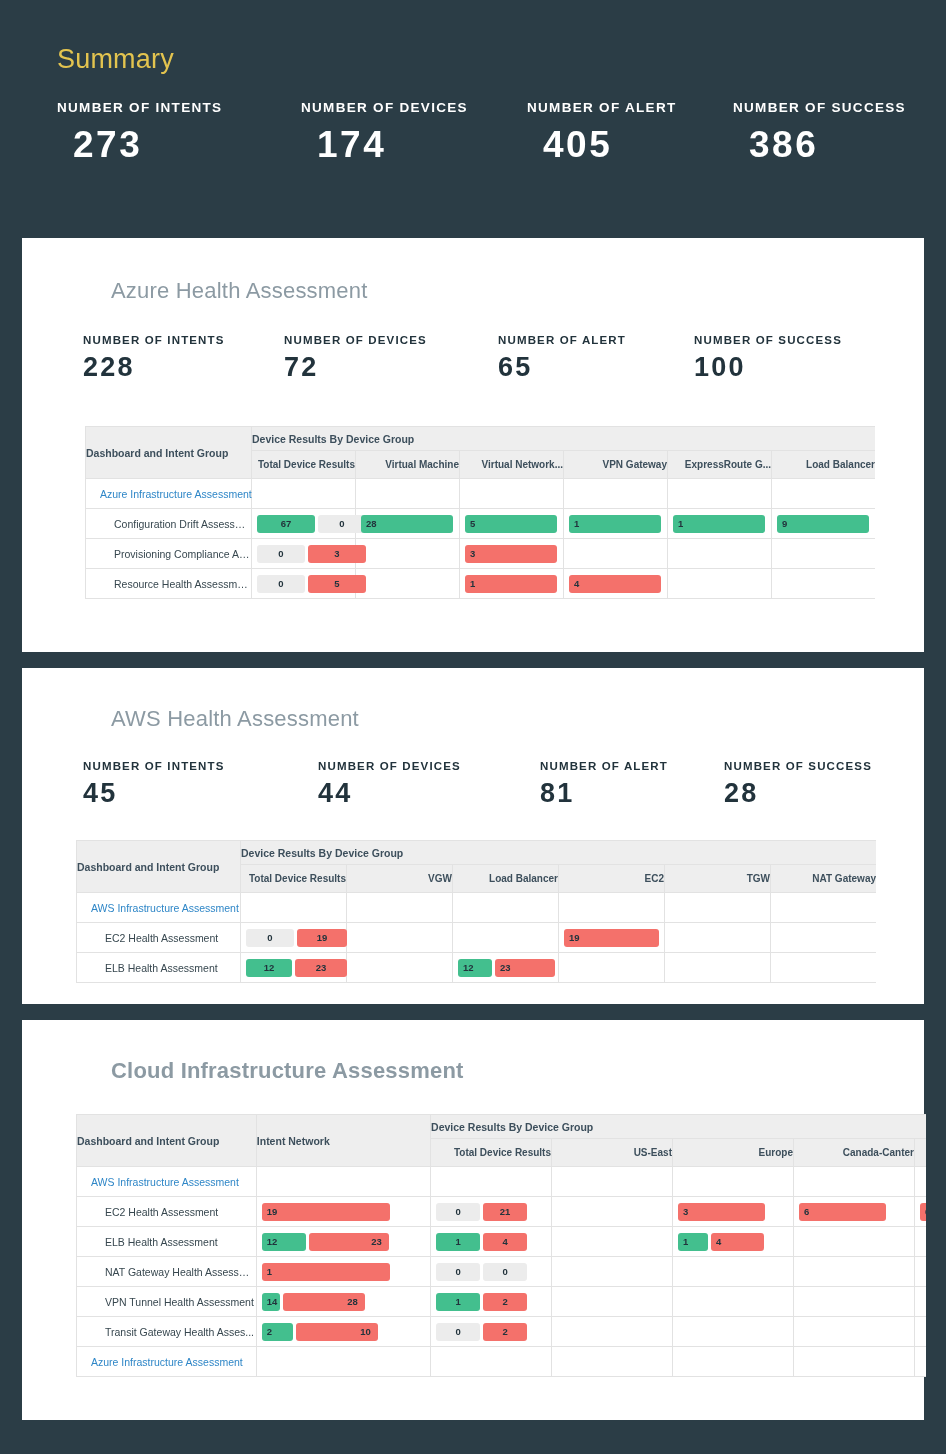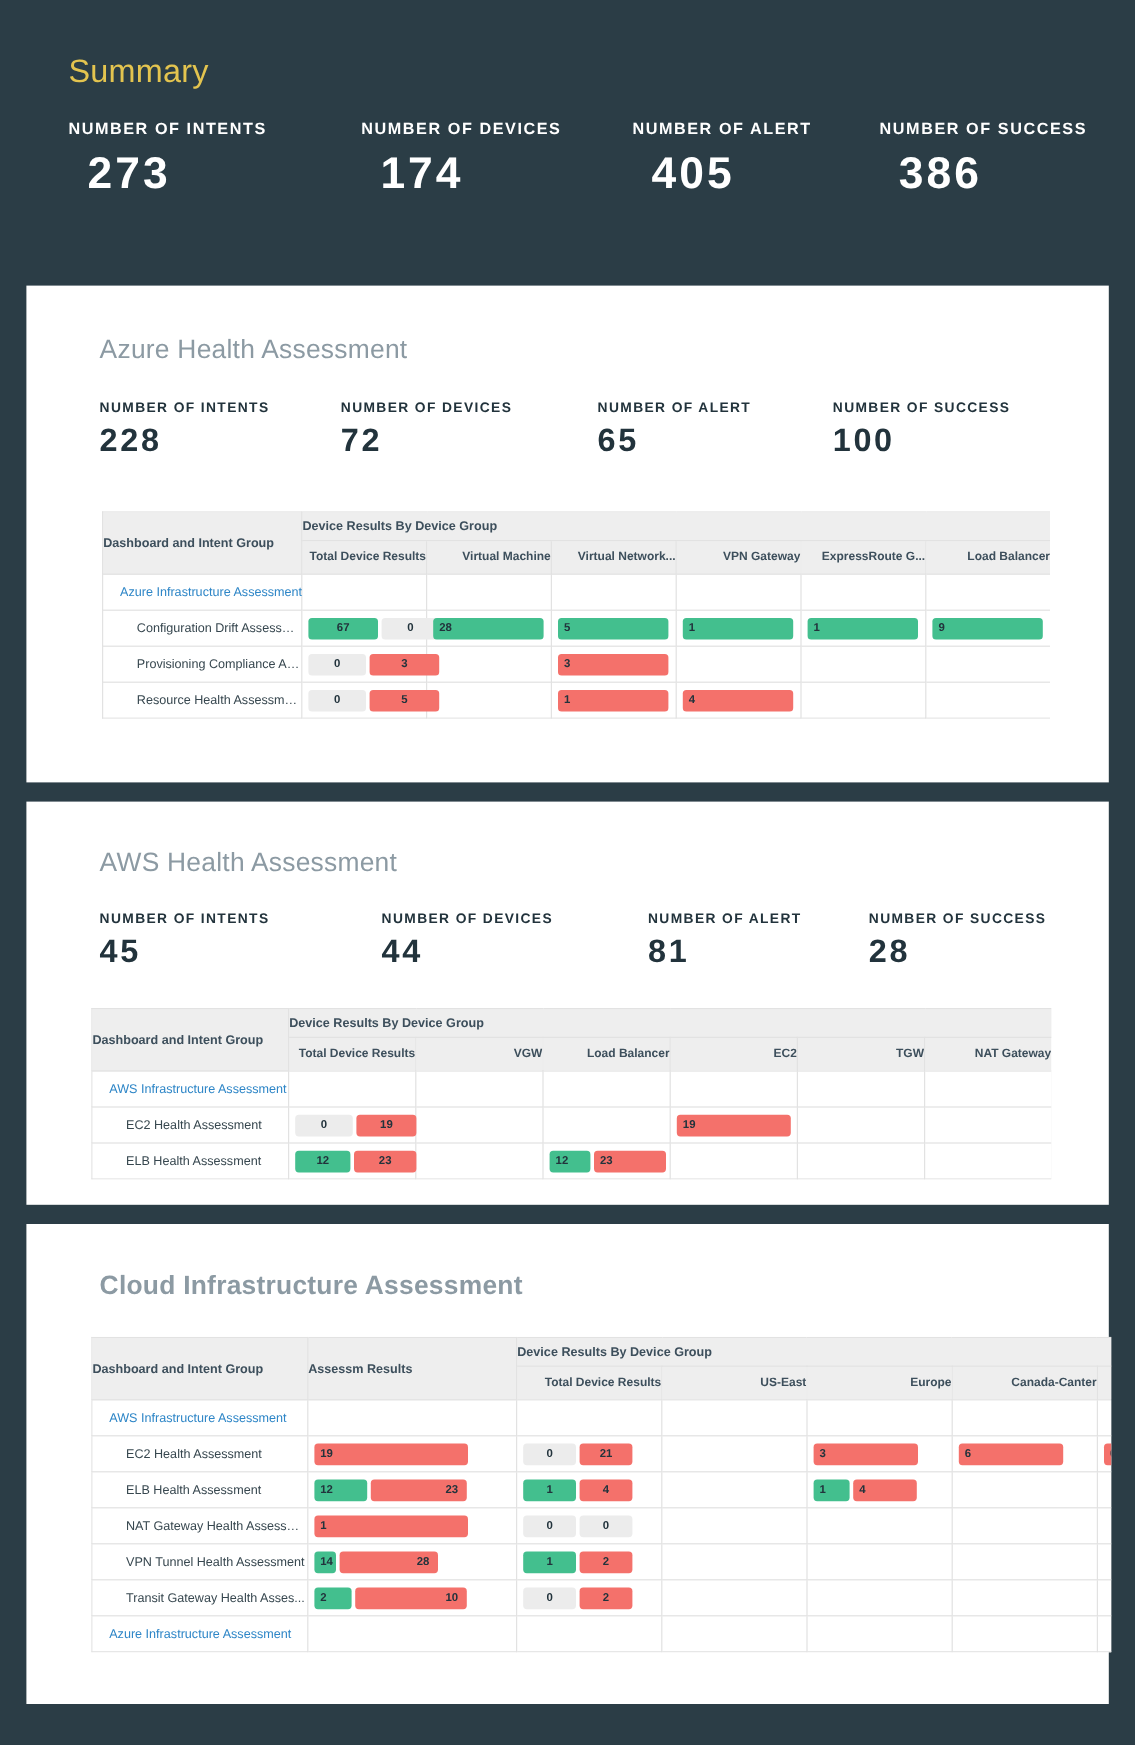--- a/index.html
+++ b/index.html
@@ -32,20 +32,21 @@
   }
 
   
   .card {
     position: absolute; left: 22px; width: 902px;
     background: #ffffff;
   }
   .card-title {
     position: absolute; font-size: 22px; font-weight: 400; color: #8c9aa3;
     letter-spacing: .2px;
+    margin-left: 28px;
   }
   .card-kpi-label {
     font-size: 11.5px; font-weight: 700; color: #22333c;
     letter-spacing: 1.15px; white-space: nowrap;
   }
   .card-kpi-value {
     margin-top: 8px; font-size: 27px; font-weight: 700; color: #22333c;
     letter-spacing: 2.2px; line-height: 1;
   }
   .card-kpi { position: absolute; }
@@ -375,21 +376,21 @@
             <col style="width:157px">
             <col style="width:109px">
             <col style="width:109px">
             <col style="width:109px">
             <col style="width:109px">
             <col style="width:109px">
           </colgroup>
           <tbody>
             <tr>
               <th class="th-rowspan" rowspan="2">Dashboard and Intent Group</th>
-              <th class="th-rowspan" rowspan="2">Assessm Results</th>
+              <th class="th-rowspan" rowspan="2">Intent Network</th>
               <th class="th-group" colspan="5">Device Results By Device Group</th>
             </tr>
             <tr>
               <th class="th-sub">Total Device Results</th>
               <th class="th-sub">US-East</th>
               <th class="th-sub">Europe</th>
               <th class="th-sub">Canada-Canter</th>
               <th class="th-sub">Canada</th>
             </tr>
             <tr>
@@ -502,21 +503,21 @@
               <td class="cell"></td>
               <td class="cell"></td>
             </tr>
             <tr>
               <td class="cell">
                 <span class="row-name">Transit Gateway Health Asses...</span>
               </td>
               <td class="cell">
                 <div class="bars">
                   <span class="bar green lbl-left" style="width:31px">2</span>
-                  <span class="bar red lbl-right" style="width:93px">10</span>
+                  <span class="bar red lbl-right" style="width:82px">10</span>
                 </div>
               </td>
               <td class="cell">
                 <div class="bars">
                   <span class="bar grey lbl-center" style="width:44px">0</span>
                   <span class="bar red lbl-center" style="width:44px">2</span>
                 </div>
               </td>
               <td class="cell"></td>
               <td class="cell"></td>

